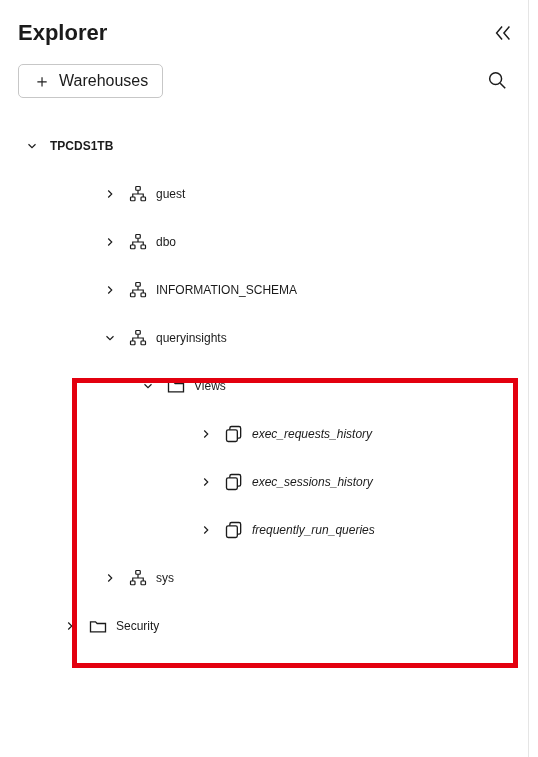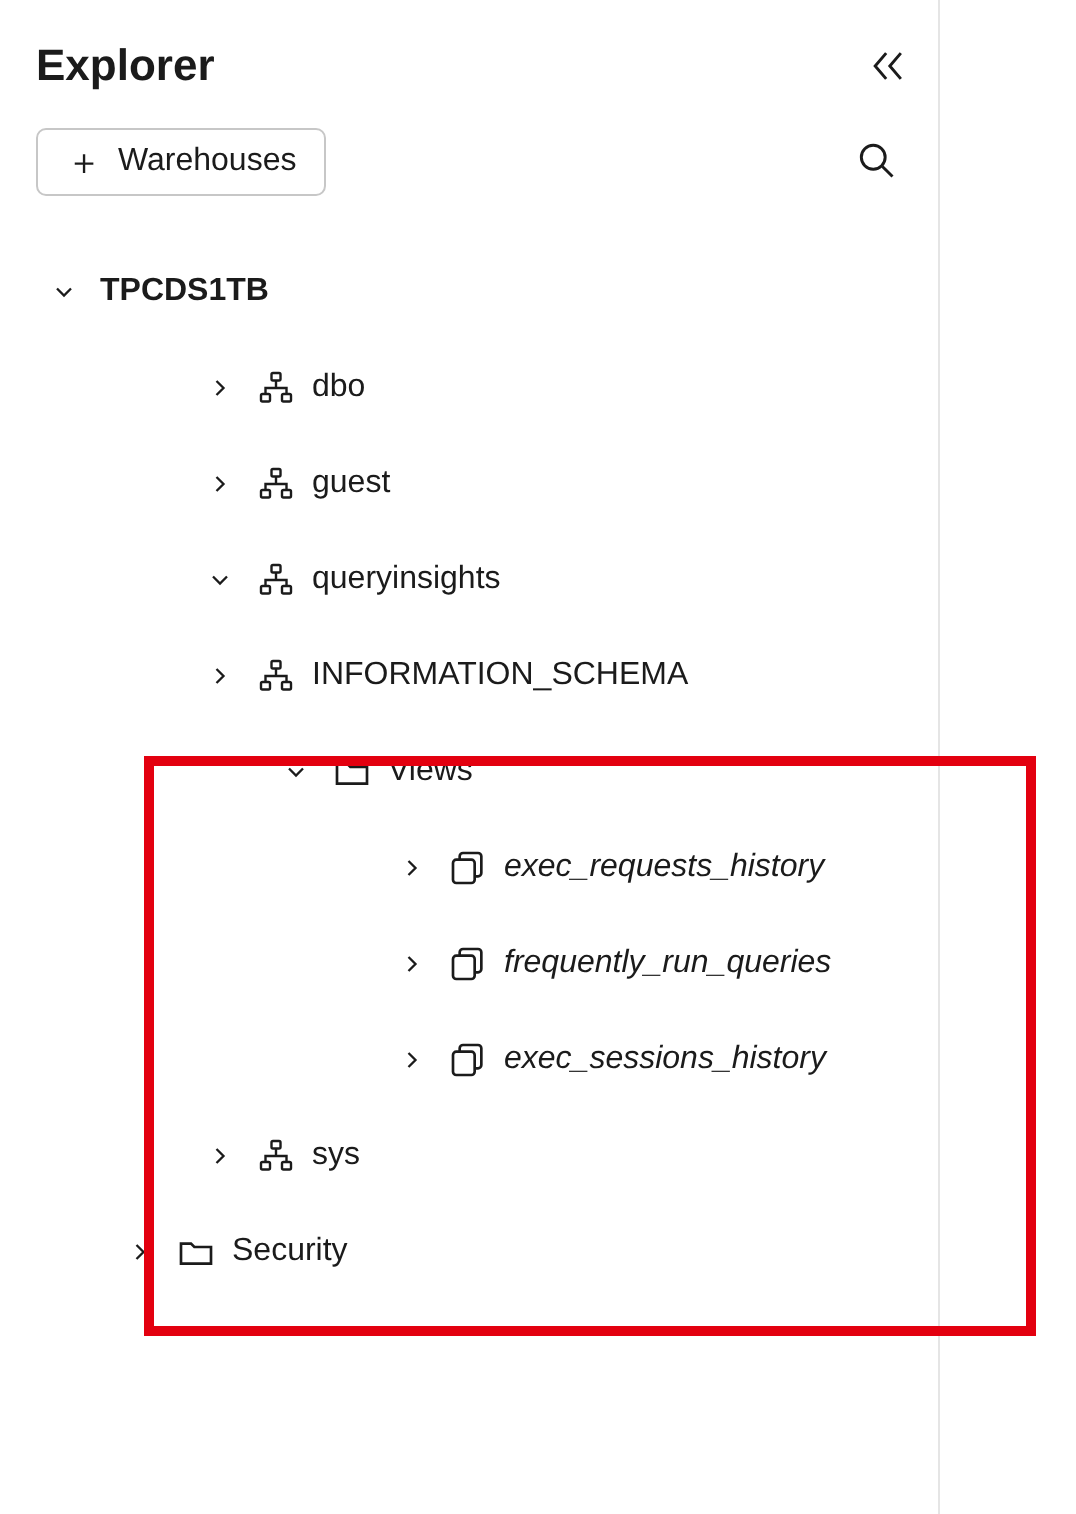--- a/index.html
+++ b/index.html
@@ -5,21 +5,21 @@
   * { box-sizing: border-box; }
   body {
     margin: 0;
     font-family: "Segoe UI", -apple-system, sans-serif;
     font-size: 16px;
     color: #1b1b1b;
     background: #fff;
     width: 538px;
   }
   .panel {
-    width: 470px;
+    width: 529px;
     height: 757px;
     border-right: 1px solid #e5e5e5;
     padding: 12px 10px 10px 18px;
     position: relative;
   }
   .header {
     display: flex;
     align-items: center;
     justify-content: space-between;
     padding: 8px 4px 18px 0;
@@ -57,21 +57,21 @@
   .tree { padding-top: 6px; }
   .row {
     display: flex;
     align-items: center;
     height: 48px;
     gap: 8px;
     cursor: pointer;
     white-space: nowrap;
   }
   .row .chev, .row .ico { display: flex; align-items: center; width: 20px; justify-content: center; }
-  .row .label { font-size: 16px; }
+  .row .label { font-size: 12px; }
   .bold { font-weight: 700; }
   .lvl0 { padding-left: 4px; }
   .lvl1 { padding-left: 42px; }
   .lvl2 { padding-left: 82px; }
   .lvl3 { padding-left: 120px; }
   .lvl5 { padding-left: 178px; font-style: italic; }
   .highlight-box {
     position: absolute;
     border: 5px solid #e3000f;
     left: 72px;
@@ -128,72 +128,72 @@
           </svg>
       </span>
       <span class="ico">
         <svg width="18" height="18" viewBox="0 0 24 24" fill="none" stroke="#1b1b1b" stroke-width="1.6">
             <rect x="9" y="2" width="6" height="5" rx="1"></rect>
             <rect x="2" y="16" width="6" height="5" rx="1"></rect>
             <rect x="16" y="16" width="6" height="5" rx="1"></rect>
             <path d="M12 7 L12 12 M12 12 L5 12 L5 16 M12 12 L19 12 L19 16"></path>
           </svg>
       </span>
+      <span class="label">guest</span>
+    </div>
+
+    <div class="row lvl2">
+      <span class="chev">
+        <svg width="14" height="14" viewBox="0 0 24 24" fill="none" stroke="#1b1b1b" stroke-width="2">
+            <polyline points="9,6 15,12 9,18"></polyline>
+          </svg>
+      </span>
+      <span class="ico">
+        <svg width="18" height="18" viewBox="0 0 24 24" fill="none" stroke="#1b1b1b" stroke-width="1.6">
+            <rect x="9" y="2" width="6" height="5" rx="1"></rect>
+            <rect x="2" y="16" width="6" height="5" rx="1"></rect>
+            <rect x="16" y="16" width="6" height="5" rx="1"></rect>
+            <path d="M12 7 L12 12 M12 12 L5 12 L5 16 M12 12 L19 12 L19 16"></path>
+          </svg>
+      </span>
       <span class="label">dbo</span>
     </div>
 
     <div class="row lvl2">
       <span class="chev">
         <svg width="14" height="14" viewBox="0 0 24 24" fill="none" stroke="#1b1b1b" stroke-width="2">
             <polyline points="9,6 15,12 9,18"></polyline>
           </svg>
       </span>
       <span class="ico">
         <svg width="18" height="18" viewBox="0 0 24 24" fill="none" stroke="#1b1b1b" stroke-width="1.6">
             <rect x="9" y="2" width="6" height="5" rx="1"></rect>
             <rect x="2" y="16" width="6" height="5" rx="1"></rect>
             <rect x="16" y="16" width="6" height="5" rx="1"></rect>
             <path d="M12 7 L12 12 M12 12 L5 12 L5 16 M12 12 L19 12 L19 16"></path>
           </svg>
       </span>
-      <span class="label">guest</span>
+      <span class="label">INFORMATION_SCHEMA</span>
     </div>
 
     <div class="row lvl2">
       <span class="chev">
         <svg width="14" height="14" viewBox="0 0 24 24" fill="none" stroke="#1b1b1b" stroke-width="2">
             <polyline points="6,9 12,15 18,9"></polyline>
           </svg>
       </span>
       <span class="ico">
         <svg width="18" height="18" viewBox="0 0 24 24" fill="none" stroke="#1b1b1b" stroke-width="1.6">
             <rect x="9" y="2" width="6" height="5" rx="1"></rect>
             <rect x="2" y="16" width="6" height="5" rx="1"></rect>
             <rect x="16" y="16" width="6" height="5" rx="1"></rect>
             <path d="M12 7 L12 12 M12 12 L5 12 L5 16 M12 12 L19 12 L19 16"></path>
           </svg>
       </span>
       <span class="label">queryinsights</span>
-    </div>
-
-    <div class="row lvl2">
-      <span class="chev">
-        <svg width="14" height="14" viewBox="0 0 24 24" fill="none" stroke="#1b1b1b" stroke-width="2">
-            <polyline points="9,6 15,12 9,18"></polyline>
-          </svg>
-      </span>
-      <span class="ico">
-        <svg width="18" height="18" viewBox="0 0 24 24" fill="none" stroke="#1b1b1b" stroke-width="1.6">
-            <rect x="9" y="2" width="6" height="5" rx="1"></rect>
-            <rect x="2" y="16" width="6" height="5" rx="1"></rect>
-            <rect x="16" y="16" width="6" height="5" rx="1"></rect>
-            <path d="M12 7 L12 12 M12 12 L5 12 L5 16 M12 12 L19 12 L19 16"></path>
-          </svg>
-      </span>
-      <span class="label">INFORMATION_SCHEMA</span>
     </div>
 
     <div class="row lvl3">
       <span class="chev">
         <svg width="14" height="14" viewBox="0 0 24 24" fill="none" stroke="#1b1b1b" stroke-width="2">
             <polyline points="6,9 12,15 18,9"></polyline>
           </svg>
       </span>
       <span class="ico">
         <svg width="20" height="20" viewBox="0 0 24 24" fill="none" stroke="#1b1b1b" stroke-width="1.6">
@@ -224,36 +224,36 @@
         <svg width="14" height="14" viewBox="0 0 24 24" fill="none" stroke="#1b1b1b" stroke-width="2">
             <polyline points="9,6 15,12 9,18"></polyline>
           </svg>
       </span>
       <span class="ico">
         <svg width="20" height="20" viewBox="0 0 24 24" fill="none" stroke="#1b1b1b" stroke-width="1.6">
             <rect x="7" y="3" width="13" height="14" rx="2"></rect>
             <rect x="3" y="7" width="13" height="14" rx="2" fill="#fff"></rect>
           </svg>
       </span>
-      <span class="label">frequently_run_queries</span>
+      <span class="label">exec_sessions_history</span>
     </div>
 
     <div class="row lvl5">
       <span class="chev">
         <svg width="14" height="14" viewBox="0 0 24 24" fill="none" stroke="#1b1b1b" stroke-width="2">
             <polyline points="9,6 15,12 9,18"></polyline>
           </svg>
       </span>
       <span class="ico">
         <svg width="20" height="20" viewBox="0 0 24 24" fill="none" stroke="#1b1b1b" stroke-width="1.6">
             <rect x="7" y="3" width="13" height="14" rx="2"></rect>
             <rect x="3" y="7" width="13" height="14" rx="2" fill="#fff"></rect>
           </svg>
       </span>
-      <span class="label">exec_sessions_history</span>
+      <span class="label">frequently_run_queries</span>
     </div>
 
     <div class="row lvl2">
       <span class="chev">
         <svg width="14" height="14" viewBox="0 0 24 24" fill="none" stroke="#1b1b1b" stroke-width="2">
             <polyline points="9,6 15,12 9,18"></polyline>
           </svg>
       </span>
       <span class="ico">
         <svg width="18" height="18" viewBox="0 0 24 24" fill="none" stroke="#1b1b1b" stroke-width="1.6">

